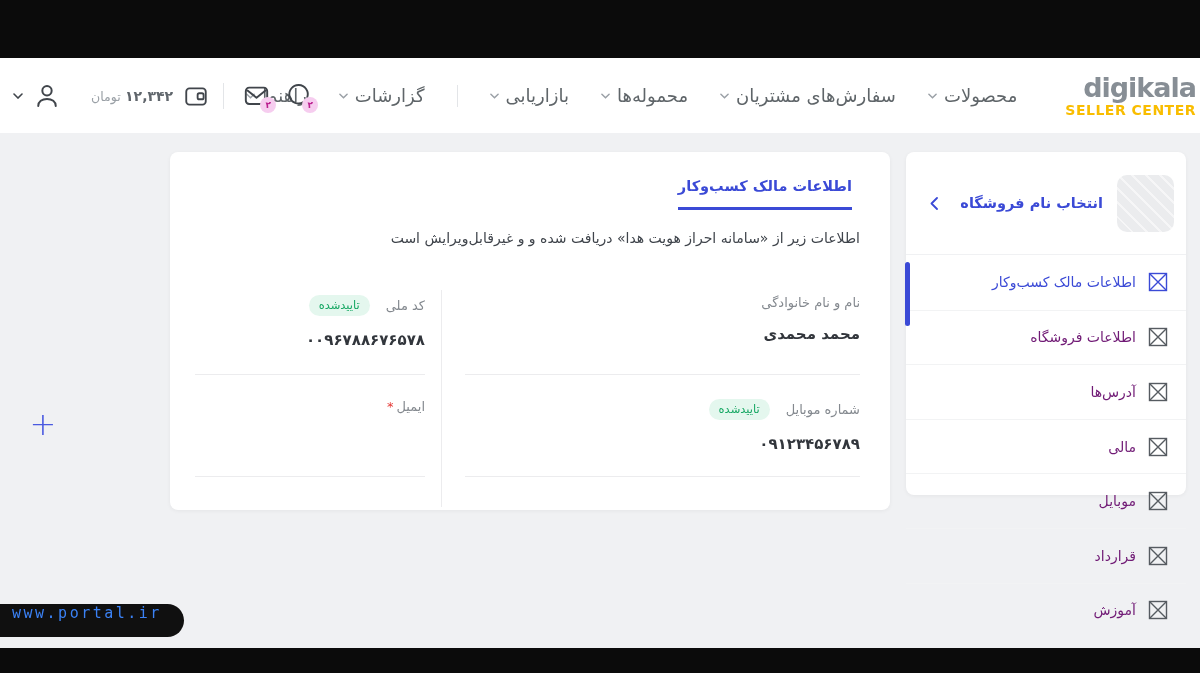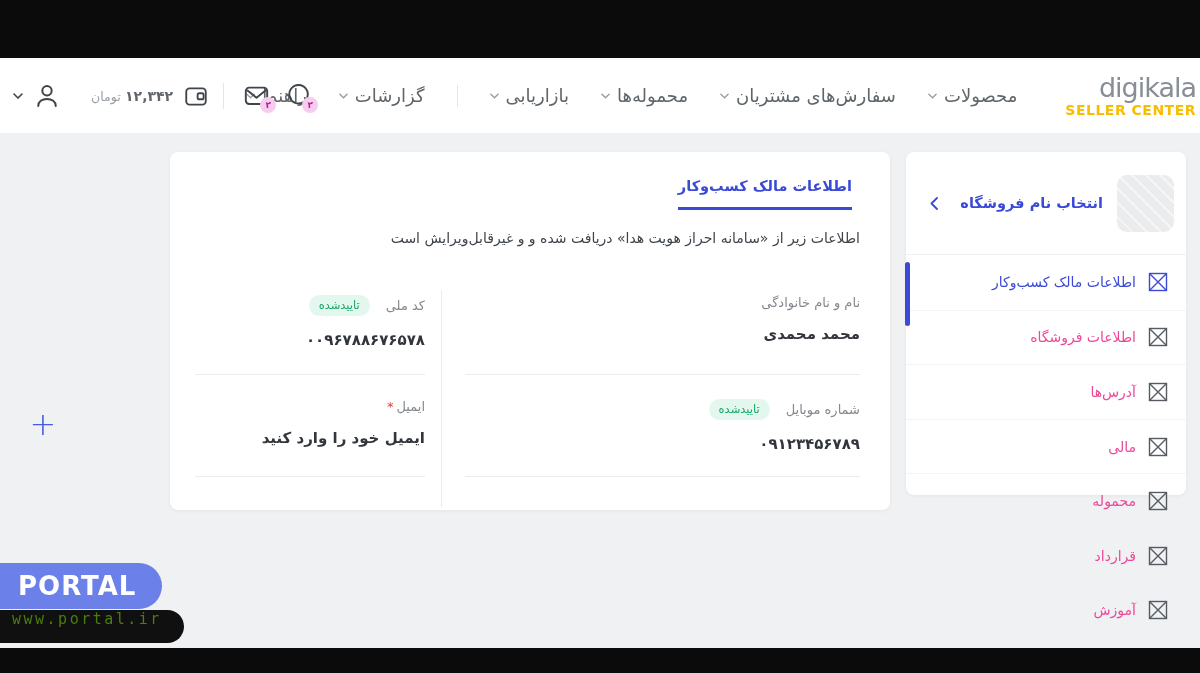--- a/index.html
+++ b/index.html
@@ -7,21 +7,21 @@
   .screen { position:relative; width:1200px; height:673px; background:#f0f1f3; overflow:hidden; margin:0 auto; }
 
   
   .topbar { position:absolute; left:0; top:0; width:1200px; height:58px; background:#0b0b0b; }
   .bottombar { position:absolute; left:0; top:648px; width:1200px; height:25px; background:#0b0b0b; }
 
   
   .header { position:absolute; left:0; top:58px; width:1200px; height:75px; background:#ffffff; }
   .nav-cluster { position:absolute; right:0; top:0; height:100%; display:flex; direction:rtl; align-items:center; gap:32px; padding-right:4px; }
   .logo { display:flex; flex-direction:column; align-items:flex-start; line-height:1; margin-left:16px; }
-  .logo-brand { font-size:27px; font-weight:normal; color:#878e95; letter-spacing:-1px; }
+  .logo-brand { font-size:27px; font-weight:bold; color:#878e95; letter-spacing:-1px; }
   .logo-sub { font-size:14px; font-weight:bold; color:#f9bd00; letter-spacing:.5px; margin-top:2px; align-self:stretch; text-align:left; }
   .nav-item { display:flex; direction:rtl; align-items:center; gap:7px; cursor:pointer; }
   .nav-label { font-size:18px; color:#5f6569; white-space:nowrap; }
   .nav-chevron { width:9px; height:6px; flex:0 0 auto; }
   .nav-divider { width:1px; height:22px; background:#e3e5e8; }
 
   .icon-cluster { position:absolute; left:13px; top:0; height:100%; display:flex; align-items:center; }
   .acct-chevron { margin-right:10px; }
   .icon-svg { stroke:#40454b; fill:none; stroke-width:1.7; stroke-linecap:round; stroke-linejoin:round; }
   .wallet-text { direction:rtl; font-size:14px; margin:0 10px 0 30px; white-space:nowrap; }
@@ -35,21 +35,21 @@
   
   .sidebar { position:absolute; left:906px; top:152px; width:280px; height:343px; background:#fff; border-radius:8px; box-shadow:0 1px 4px rgba(0,0,0,.05); direction:rtl; }
   .store-selector { display:flex; align-items:center; gap:14px; padding:20px 12px; height:102px; cursor:pointer; }
   .store-thumb { width:57px; height:57px; border-radius:10px; background:#ebecee;
     background-image:repeating-linear-gradient(45deg, rgba(255,255,255,.55) 0 2px, rgba(0,0,0,0) 2px 10px); flex:0 0 auto; }
   .store-label { color:#3b4ad6; font-size:14.5px; font-weight:bold; }
   .store-chevron { margin-right:8px; }
   .menu { border-top:1px solid #f0f1f3; }
   .menu-item { display:flex; align-items:center; gap:12px; height:54.6px; padding:0 18px; cursor:pointer; border-top:1px solid #f2f3f4; }
   .menu-item:first-child { border-top:none; }
-  .menu-item .mi-label { font-size:14px; color:#ec4899; }
+  .menu-item .mi-label { font-size:14px; color:#701a75; }
   .menu-item.active .mi-label { color:#3b4ad6; }
   .mi-icon { flex:0 0 auto; stroke:#565b61; fill:none; stroke-width:1.4; }
   .menu-item.active .mi-icon { stroke:#3b4ad6; }
   .scroll-thumb { position:absolute; left:-1px; top:110px; width:5px; height:64px; background:#3b4ad6; border-radius:3px; }
 
   
   .card { position:absolute; left:170px; top:152px; width:720px; height:358px; background:#fff; border-radius:8px; box-shadow:0 1px 4px rgba(0,0,0,.05); direction:rtl; }
   .tab { display:inline-block; margin:26px 38px 0 0; font-size:14.5px; font-weight:bold; color:#3b4ad6; padding-bottom:13px; border-bottom:3.5px solid #3b4ad6; cursor:pointer; }
   .card-desc { margin:20px 30px 0 0; font-size:14px; color:#3f444b; }
   .v-divider { position:absolute; right:448px; top:138px; height:217px; width:1px; background:#ececee; }
@@ -63,21 +63,21 @@
   .f-label { font-size:13px; color:#84898f; }
   .req-star { color:#e53935; font-size:13px; margin-right:3px; }
   .ok-badge { background:#e4f7ee; color:#17a864; font-size:11.5px; padding:3px 10px 4px; border-radius:12px; }
   .f-value { margin-top:15px; font-size:15px; font-weight:bold; color:#32363c; }
 
   
   .plus-btn { position:absolute; left:28px; top:410px; width:30px; height:30px; color:#4a5ae0; font-size:32px; font-weight:300; line-height:28px; text-align:center; cursor:pointer; }
 
   
   .wm-title { position:absolute; left:0; top:563px; height:46px; padding:0 26px 0 18px; background:#6b80e8; border-radius:0 26px 26px 0; display:flex; align-items:center; color:#fff; font-size:26px; font-weight:bold; letter-spacing:1px; }
-  .wm-url { position:absolute; left:0; top:604px; height:33px; padding:0 22px 16px 12px; background:#101010; border-radius:0 18px 18px 0; display:flex; align-items:center; color:#4d7c0f; font-size:15px; letter-spacing:2.5px; font-family:"DejaVu Sans Mono", monospace;margin-top:6px; }
+  .wm-url { position:absolute; left:0; top:604px; height:33px; padding:0 22px 16px 12px; background:#101010; border-radius:0 18px 18px 0; display:flex; align-items:center; color:#3b82f6; font-size:15px; letter-spacing:2.5px; font-family:"DejaVu Sans Mono", monospace; }
 </style>
 </head>
 <body>
 
 <div class="screen">
 
   <div class="topbar"></div>
 
   <div class="header">
     <div class="nav-cluster">
@@ -182,21 +182,20 @@
         <span class="f-label">شماره موبایل</span>
         <span class="ok-badge">تاییدشده</span>
       </div>
       <div class="f-value">۰۹۱۲۳۴۵۶۷۸۹</div>
     </div>
 
     <div class="field f-email">
       <div class="label-row">
         <span class="f-label"><span>ایمیل</span><span class="req-star">*</span></span>
       </div>
-      <div class="f-value">ایمیل خود را وارد کنید</div>
     </div>
   </div>
 
   <div class="sidebar">
     <div class="store-selector">
       <div class="store-thumb"></div>
       <span class="store-label">انتخاب نام فروشگاه</span>
       <svg class="store-chevron" width="8" height="13" viewBox="0 0 8 13">
           <path d="M7 1L1.5 6.5 7 12" fill="none" stroke="#3b4ad6" stroke-width="1.8" stroke-linecap="round" stroke-linejoin="round"></path>
         </svg>
@@ -228,21 +227,21 @@
             <rect x="1.5" y="1.5" width="17" height="17"></rect>
             <path d="M1.5 1.5l17 17M18.5 1.5l-17 17"></path>
           </svg>
         <span class="mi-label">مالی</span>
       </div>
       <div class="menu-item">
         <svg class="mi-icon" width="20" height="20" viewBox="0 0 20 20">
             <rect x="1.5" y="1.5" width="17" height="17"></rect>
             <path d="M1.5 1.5l17 17M18.5 1.5l-17 17"></path>
           </svg>
-        <span class="mi-label">محموله</span>
+        <span class="mi-label">موبایل</span>
       </div>
       <div class="menu-item">
         <svg class="mi-icon" width="20" height="20" viewBox="0 0 20 20">
             <rect x="1.5" y="1.5" width="17" height="17"></rect>
             <path d="M1.5 1.5l17 17M18.5 1.5l-17 17"></path>
           </svg>
         <span class="mi-label">قرارداد</span>
       </div>
       <div class="menu-item">
         <svg class="mi-icon" width="20" height="20" viewBox="0 0 20 20">
@@ -250,17 +249,16 @@
             <path d="M1.5 1.5l17 17M18.5 1.5l-17 17"></path>
           </svg>
         <span class="mi-label">آموزش</span>
       </div>
     </div>
     <div class="scroll-thumb"></div>
   </div>
 
   <div class="plus-btn">+</div>
 
-  <div class="wm-title">PORTAL</div>
   <div class="wm-url">www.portal.ir</div>
 
   <div class="bottombar"></div>
 </div>
 
 </body></html>

